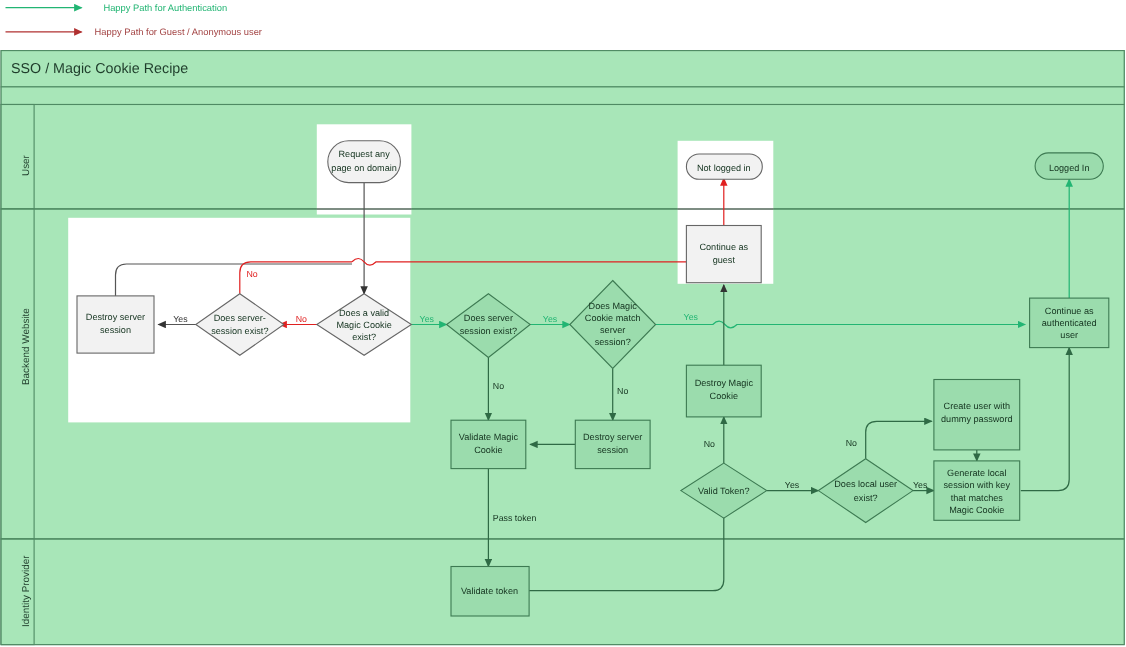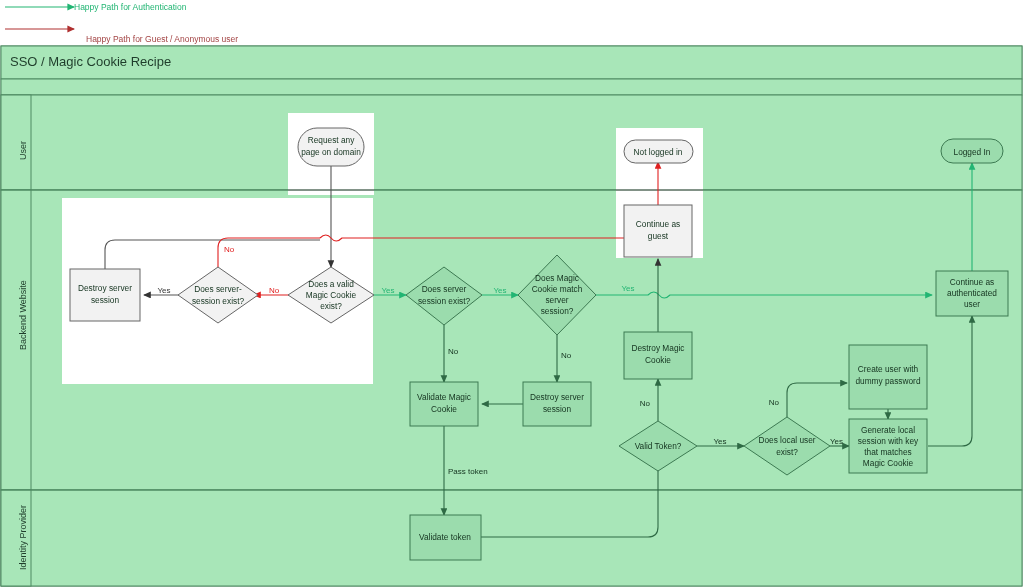--- a/index.html
+++ b/index.html
@@ -24,22 +24,22 @@
         <marker id="lg-green" markerWidth="7" markerHeight="7" refX="6" refY="3.2" orient="auto">
           <path d="M0,0 L7,3.2 L0,6.4 z" fill="#22b573"></path>
         </marker>
         <marker id="lg-red" markerWidth="7" markerHeight="7" refX="6" refY="3.2" orient="auto">
           <path d="M0,0 L7,3.2 L0,6.4 z" fill="#b03030"></path>
         </marker>
       </defs>
       <line x1="5" y1="7" x2="74" y2="7" stroke="#22b573" stroke-width="1.1" marker-end="url(#lg-green)"></line>
       <line x1="5" y1="29" x2="74" y2="29" stroke="#b03030" stroke-width="1.1" marker-end="url(#lg-red)"></line>
     </svg>
-    <div class="legend-label" style="left:74px;top:2px;color:#22b573;">Happy Path for Authentication</div>
-    <div class="legend-label" style="left:86px;top:24px;color:#a34444;margin-top:10px;">Happy Path for Guest / Anonymous user</div>
+    <div class="legend-label" style="left:94px;top:2px;color:#22b573;">Happy Path for Authentication</div>
+    <div class="legend-label" style="left:86px;top:24px;color:#a34444;">Happy Path for Guest / Anonymous user</div>
   </div>
 
   <svg width="1024" height="543" style="top:45px;">
     <defs>
       <marker id="ah-green" markerWidth="7" markerHeight="7" refX="6.2" refY="3.1" orient="auto">
         <path d="M0,0 L7,3.1 L0,6.2 z" fill="#22b573"></path>
       </marker>
       <marker id="ah-red" markerWidth="7" markerHeight="7" refX="6.2" refY="3.1" orient="auto">
         <path d="M0,0 L7,3.1 L0,6.2 z" fill="#e02020"></path>
       </marker>

